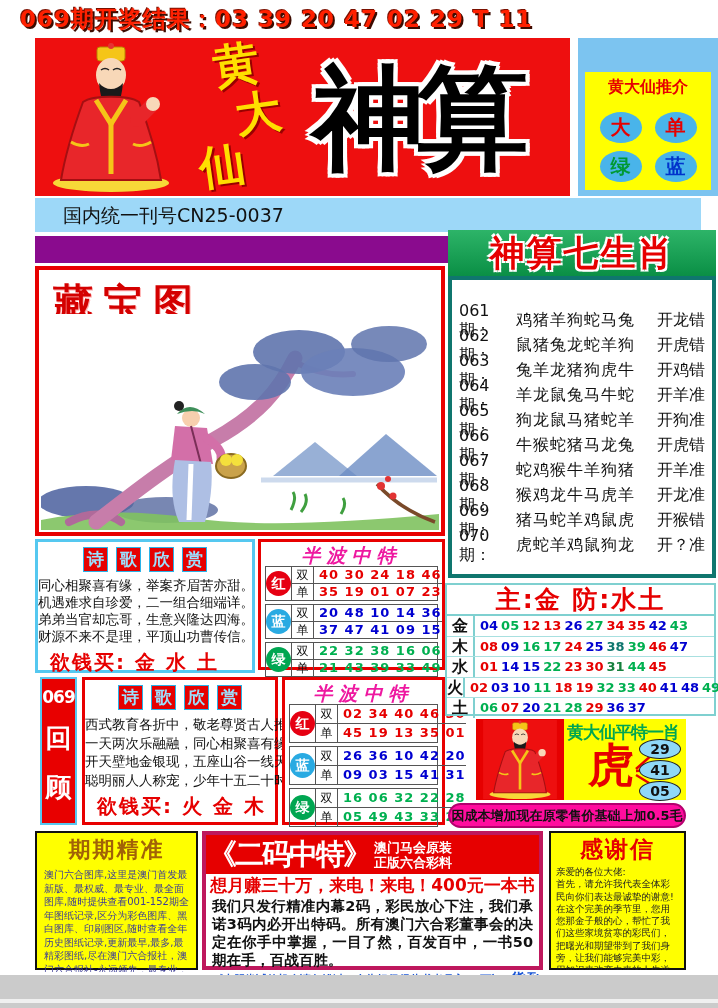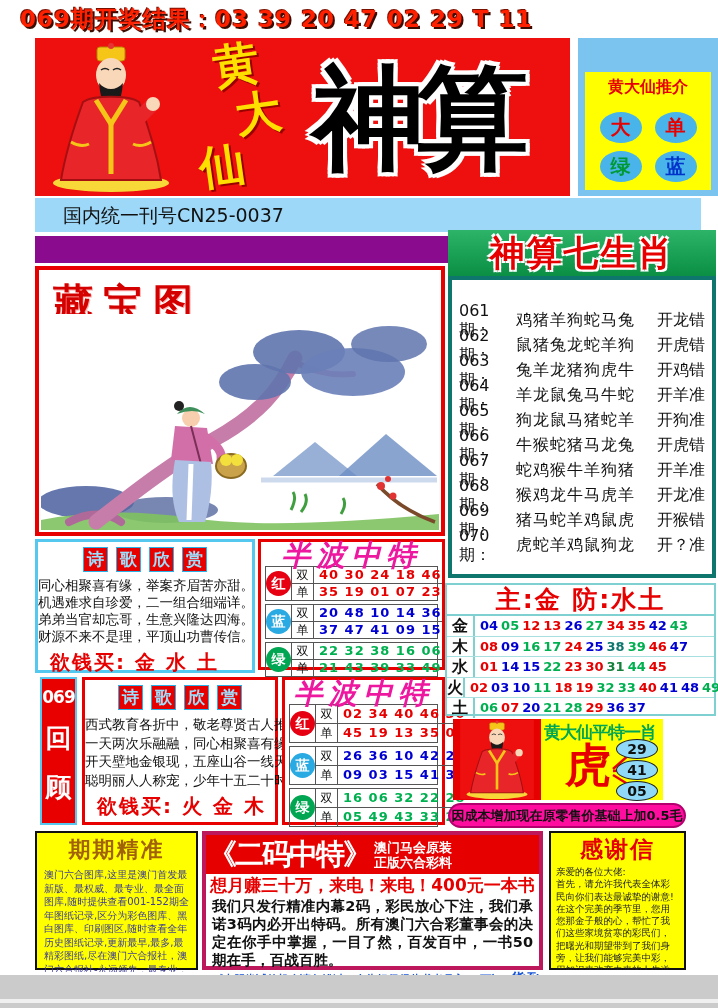--- a/index.html
+++ b/index.html
@@ -62,21 +62,21 @@
   .poem-head{display:flex;justify-content:center;gap:8px;margin-top:5px;}
   .poem-head span{width:23px;height:23px;background:#e60000;border:1px solid #2ab2e8;
     color:#9be1ff;font-size:17px;font-weight:900;display:flex;align-items:center;justify-content:center;}
   .poem-lines{margin-top:5px;text-align:center;font-size:13.5px;line-height:17px;color:#111;white-space:nowrap;}
   .poem-buy{margin-top:4px;padding-left:12px;font-size:20px;font-weight:900;color:#e60000;letter-spacing:2px;}
 
   
   .half-box{background:#fff;box-sizing:border-box;border:3px solid #e80000;}
   .half1{left:258px;top:539px;width:187px;height:131px;}
   .half2{left:282px;top:677px;width:163px;height:148px;}
-  .hw-title{text-align:center;font-size:29px;font-weight:900;color:#ee18a0;letter-spacing:6px;
+  .hw-title{text-align:center;font-size:19px;font-weight:900;color:#ee18a0;letter-spacing:6px;
     height:24px;line-height:26px;font-style:italic;}
   .hw-group{display:flex;border:1px solid #555;margin:0 4px 3px 4px;}
   .hw-circle{width:32px;display:flex;align-items:center;justify-content:center;border-right:1px solid #555;}
   .hw-circle span{width:25px;height:25px;border-radius:50%;color:#fff;font-weight:900;font-size:14px;
     display:flex;align-items:center;justify-content:center;}
   .c-red span{background:#e60012;} .c-blue span{background:#29aae2;} .c-green span{background:#00a651;}
   .hw-sub{display:flex;border-bottom:1px solid #555;height:16px;line-height:16px;}
   .hw-sub:last-child{border-bottom:none;}
   .hw-lab{width:21px;text-align:center;border-right:1px solid #555;font-size:12px;color:#111;}
   .hw-nums{flex:1;padding-left:5px;font-weight:900;font-size:13px;letter-spacing:1px;white-space:nowrap;}
@@ -94,21 +94,21 @@
   .elements-box{left:445px;top:583px;width:271px;height:133px;background:#fff;
     border:2px solid #7fd0d0;box-sizing:border-box;}
   .el-title{height:29px;line-height:29px;text-align:center;font-size:25px;font-weight:900;color:#e60000;
     border-bottom:2px solid #7fd0d0;letter-spacing:2px;}
   .erow{display:flex;height:19.6px;line-height:19.6px;border-top:1px solid #a8e0e0;}
   .erow:first-child{border-top:none;}
   .elab{width:26px;text-align:center;font-weight:900;font-size:16px;color:#111;border-right:2px solid #7fd0d0;}
   .enums{flex:1;display:flex;gap:3px;padding-left:5px;font-weight:900;font-size:13px;}
 
   
-  .pingte{left:425px;top:719px;width:238px;height:81px;display:flex;box-sizing:border-box;padding-left:28px;}
+  .pingte{left:448px;top:719px;width:238px;height:81px;display:flex;box-sizing:border-box;padding-left:28px;}
   .pt-deity{width:88px;background:#e60000;display:flex;align-items:center;justify-content:center;}
   .pt-yellow{flex:1;background:#ffff00;position:relative;}
   .pt-title{font-size:17px;font-weight:900;color:#00a651;margin:2px 0 0 3px;letter-spacing:-1px;white-space:nowrap;}
   .pt-animal{position:absolute;left:24px;top:16px;font-size:46px;font-weight:900;color:#e60000;}
   .pt-oval{position:absolute;right:5px;width:40px;height:18px;background:#8fd8f8;border:1px solid #222;
     border-radius:50%;text-align:center;line-height:18px;font-size:14px;font-weight:900;color:#111;}
   .pt-arrows{position:absolute;left:70px;top:16px;}
 
   
   .price-note{left:448px;top:803px;width:238px;height:25px;background:#ff0d9e;border:2px solid #b4006e;

